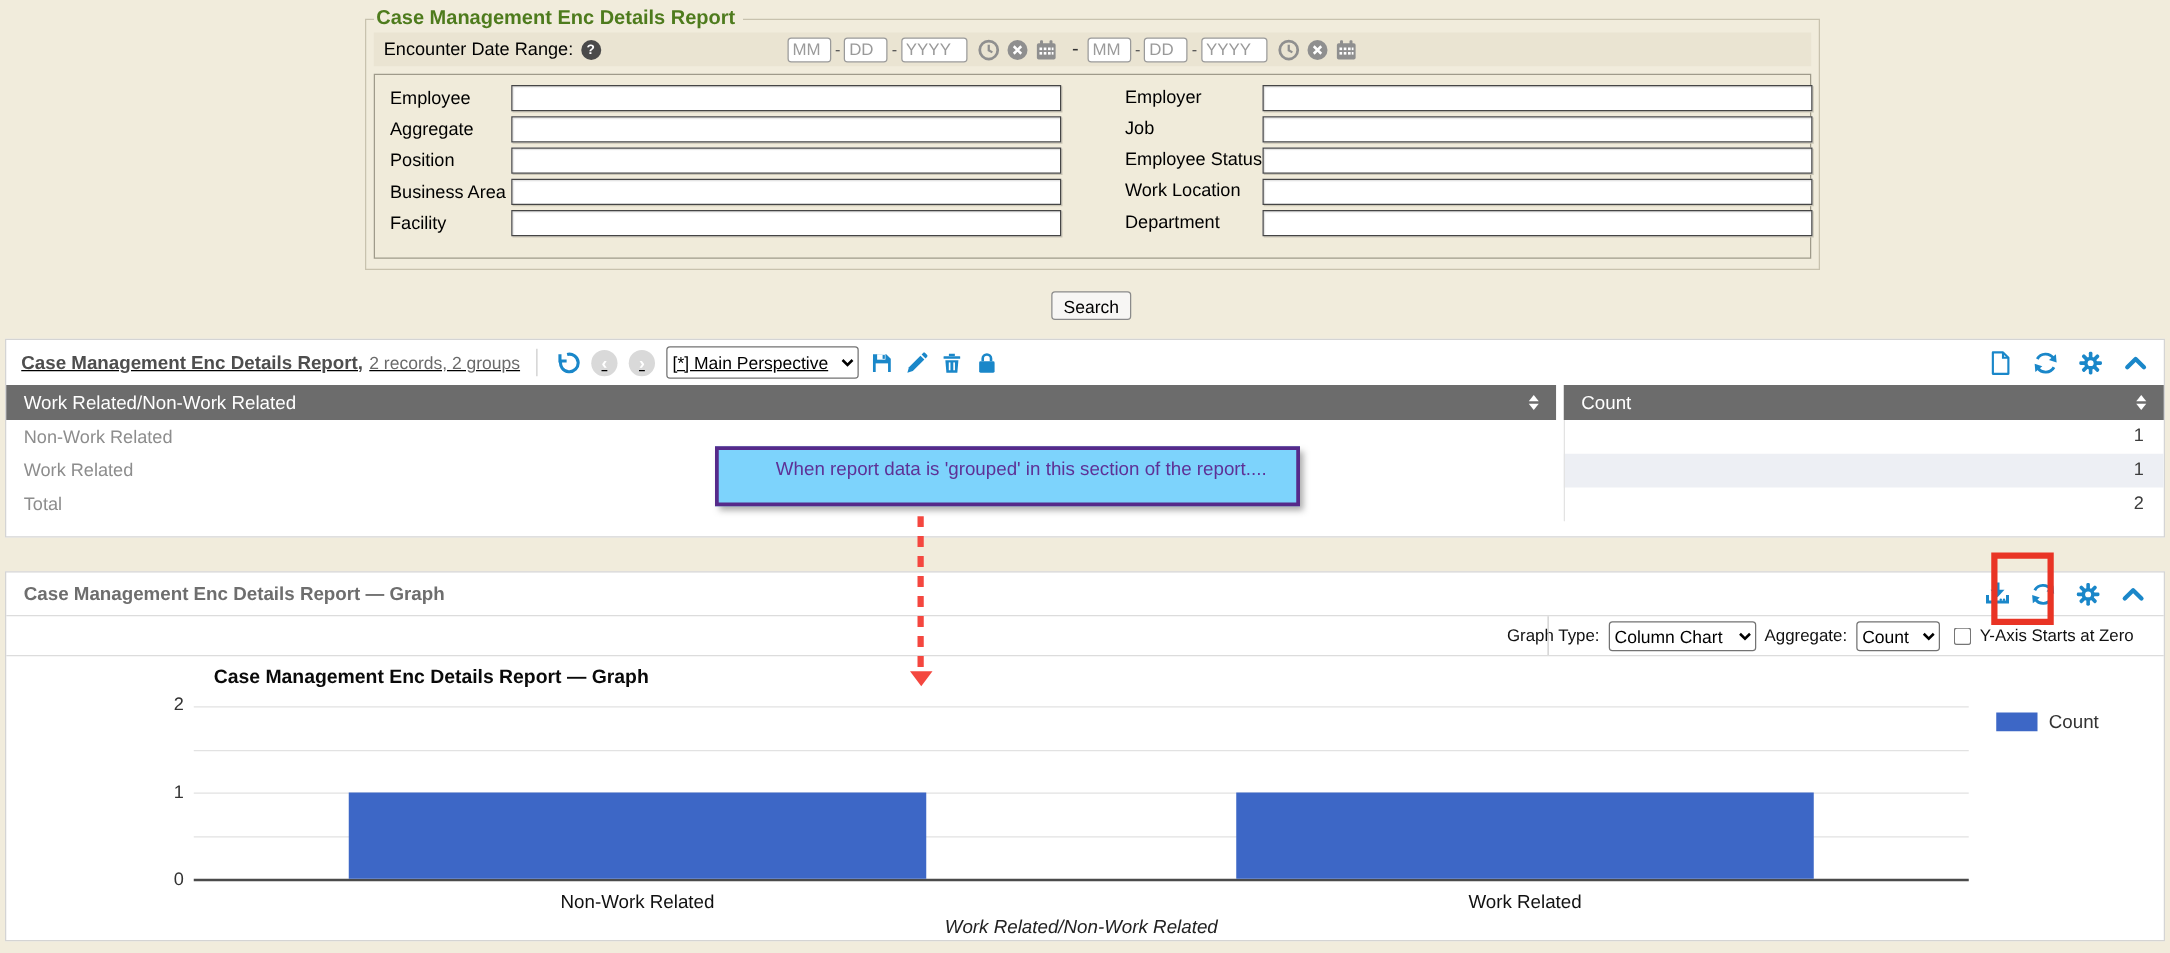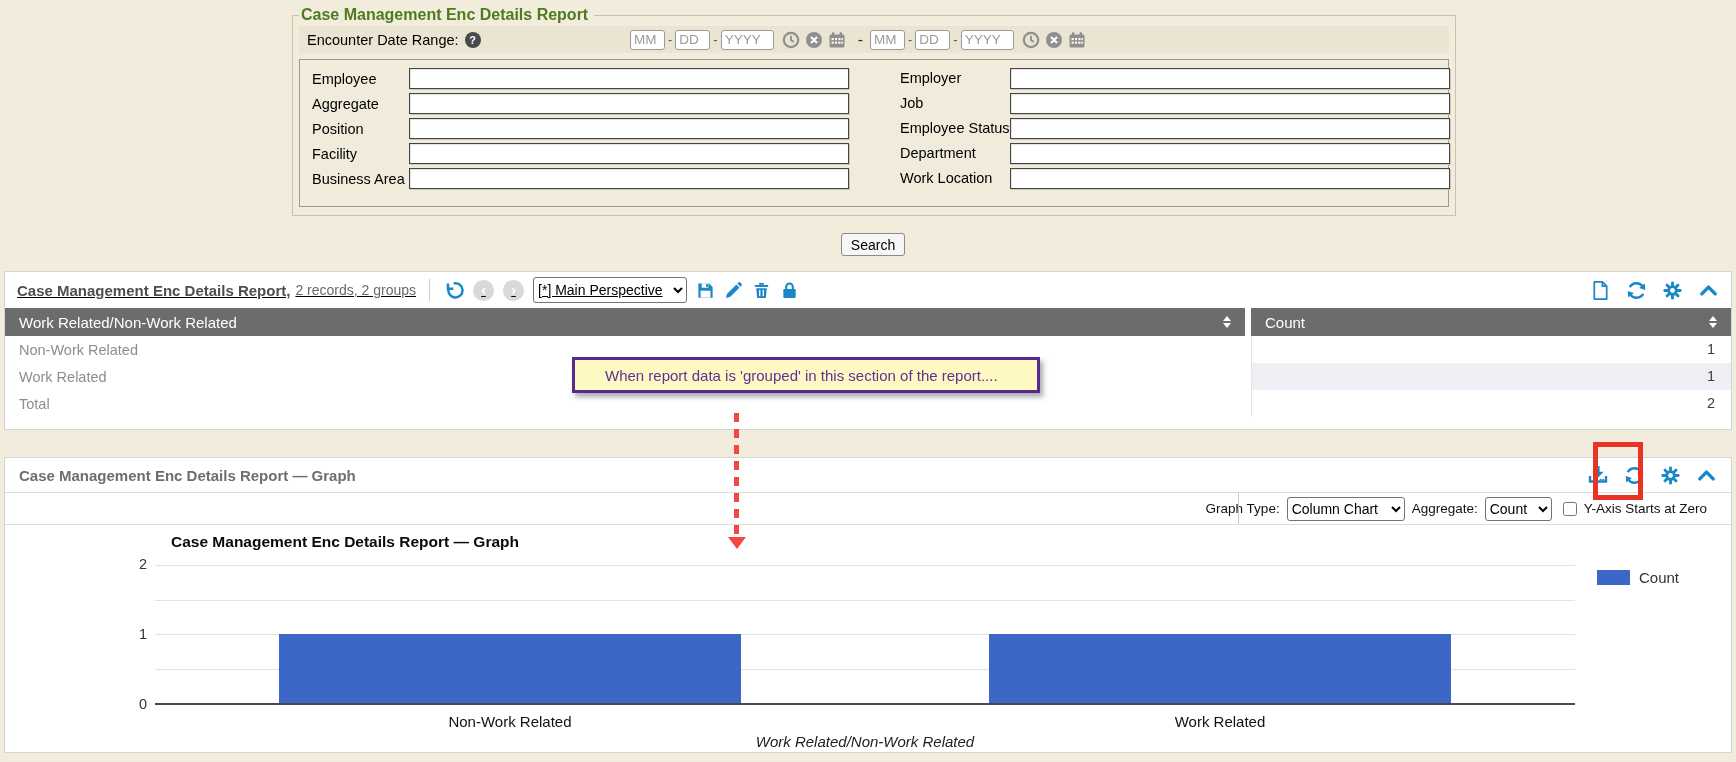--- a/index.html
+++ b/index.html
@@ -66,23 +66,23 @@
   .sort-icon .dn { border-top:5px solid #fff; }
 
   .res-rows { position:relative; }
   .res-row { height:27px; display:flex; align-items:center; font-size:14.5px; }
   .rr-c1 { width:1246px; padding:0 14px; color:#8d8d8d; }
   .rr-c2 { flex:1; padding:0 16px; text-align:right; color:#3d3d3d; height:27px; line-height:27px; }
   .rr-c2.striped { background:#edeff4; }
   .body-vdiv { position:absolute; left:1246px; top:0; height:81px; width:1px; background:#e3e3e3; }
 
   
-  .annotation { position:absolute; left:572px; top:357px; width:468px; height:36px; background:#fef9c3;
+  .annotation { position:absolute; left:572px; top:357px; width:468px; height:48px; background:#7dd3fc;
     border:3px solid #562a8a; box-shadow:3px 4px 5px rgba(90,90,90,.5); color:#5e3196;
-    font-size:15px; line-height:1.35; padding:6px 8px 6px 30px; z-index:6; }
+    font-size:15px; line-height:1.35; padding:6px 8px 6px 30px; z-index:6;text-align:center; }
   .arrow-line { position:absolute; left:734px; top:413px; width:5px; height:126px; z-index:7;
     background:repeating-linear-gradient(180deg,#f4473f 0 9px,transparent 9px 16px); }
   .arrow-head { position:absolute; left:728px; top:537px; width:0; height:0; z-index:7;
     border-left:9px solid transparent; border-right:9px solid transparent; border-top:12px solid #f4473f; }
 
   
   .graph { position:absolute; left:4px; top:457px; width:1728px; height:296px;
     background:#fff; border:1px solid #d4d4d4; }
   .g-header { position:relative; height:35px; display:flex; align-items:center; padding:0 14px;
     border-bottom:1px solid #dcdcdc; }
@@ -208,47 +208,47 @@
           </div>
           <div class="form-row">
             <span class="form-label">Aggregate</span>
             <input class="form-input" type="text" style="">
           </div>
           <div class="form-row">
             <span class="form-label">Position</span>
             <input class="form-input" type="text" style="">
           </div>
           <div class="form-row">
+            <span class="form-label">Business Area</span>
+            <input class="form-input" type="text" style="">
+          </div>
+          <div class="form-row">
             <span class="form-label">Facility</span>
             <input class="form-input" type="text" style="">
           </div>
-          <div class="form-row">
-            <span class="form-label">Business Area</span>
-            <input class="form-input" type="text" style="">
-          </div>
         </div>
       <div class="form-col right" id="right-col">
           <div class="form-row">
             <span class="form-label">Employer</span>
             <input class="form-input" type="text" style="">
           </div>
           <div class="form-row">
             <span class="form-label">Job</span>
             <input class="form-input" type="text" style="">
           </div>
           <div class="form-row">
             <span class="form-label">Employee Status</span>
             <input class="form-input" type="text" style="">
           </div>
           <div class="form-row">
+            <span class="form-label">Work Location</span>
+            <input class="form-input" type="text" style="">
+          </div>
+          <div class="form-row">
             <span class="form-label">Department</span>
-            <input class="form-input" type="text" style="">
-          </div>
-          <div class="form-row">
-            <span class="form-label">Work Location</span>
             <input class="form-input" type="text" style="">
           </div>
         </div>
     </div>
   </fieldset>
 
   <button class="search-btn">Search</button>
 
   <section class="results">
     <div class="res-toolbar">

